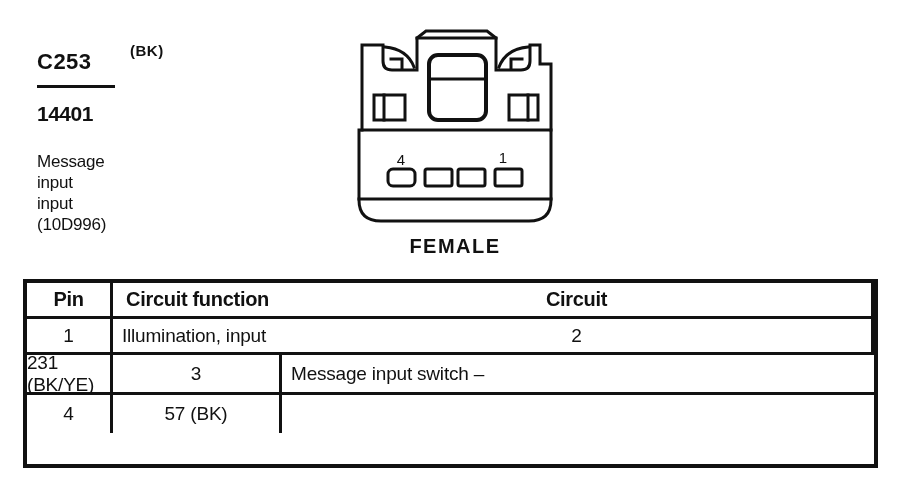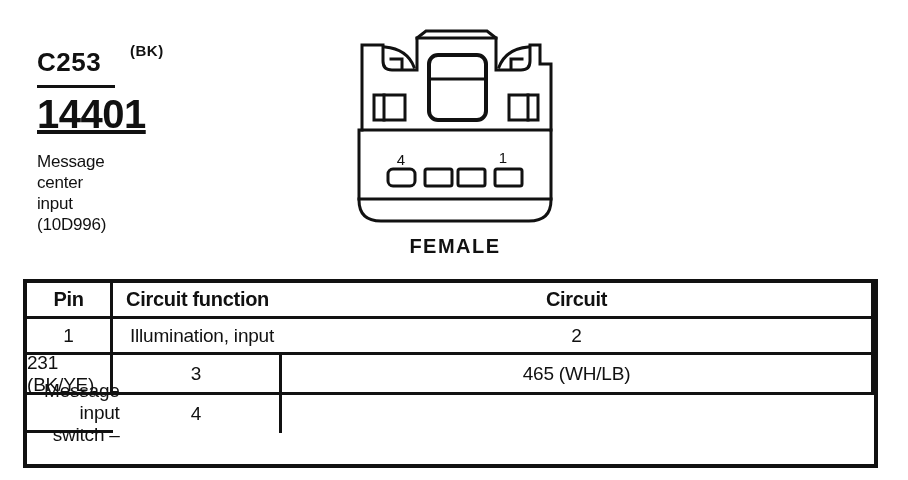--- a/index.html
+++ b/index.html
@@ -8,32 +8,32 @@
     width:908px;height:480px;position:relative;background:#ffffff;
     font-family:"Liberation Sans","DejaVu Sans",sans-serif;color:var(--ink);
     overflow:hidden;
   }
   .page{position:absolute;inset:0;background:#fff;}
 
   
   .hdr-block{position:absolute;left:0;top:0;}
   .connector-id{
     position:absolute;left:37px;top:48px;
-    font-size:26px;font-weight:bold;line-height:28px;letter-spacing:.5px;
+    font-size:22px;font-weight:bold;line-height:28px;letter-spacing:.5px;
   }
   .color-code{
     position:absolute;left:130px;top:42px;
     font-size:15px;font-weight:bold;letter-spacing:.5px;
   }
   .hdr-underline{
     position:absolute;left:37px;top:85px;width:78px;height:3px;background:var(--ink);
   }
   .part-number{
     position:absolute;left:37px;top:100px;
-    font-size:40px;font-weight:bold;line-height:28px;letter-spacing:-.5px;text-decoration:underline;
+    font-size:21px;font-weight:bold;line-height:28px;letter-spacing:-.5px;
   }
   .connector-desc{
     position:absolute;left:37px;top:151px;
     font-size:17px;line-height:21px;letter-spacing:-.2px;
   }
 
   
   .connector-svg{position:absolute;left:352px;top:25px;width:206px;height:240px;}
 
   
@@ -42,36 +42,36 @@
     box-sizing:border-box;border:4px solid var(--ink);
     display:grid;grid-template-columns:86px 169px 1fr;
     grid-template-rows:36px 36px 40px 38px 31px;background:#fff;
   }
   .cell{
     display:flex;align-items:center;justify-content:center;
     font-size:19px;letter-spacing:-.2px;
     border-bottom:3px solid var(--ink);box-sizing:border-box;
   }
   .cell.c1,.cell.c2{border-right:3px solid var(--ink);}
-  .cell.fn{justify-content:flex-start;padding-left:17px;text-align:right;}
+  .cell.fn{justify-content:flex-start;padding-left:9px;}
   .cell.hdr{font-weight:bold;font-size:20px;letter-spacing:-.3px;}
   .cell.lastrow{border-bottom:none;}
 </style>
 </head>
 <body>
 
 <div class="page">
 
   <div class="hdr-block">
     <div class="connector-id">C253</div>
     <div class="color-code">(BK)</div>
     <div class="hdr-underline"></div>
     <div class="part-number">14401</div>
     <div class="connector-desc">
-      <div>Message center</div>
+      <div>Message input</div>
       <div>input (10D996)</div>
     </div>
   </div>
 
   <svg class="connector-svg" viewBox="352 25 206 240" fill="none" stroke="#111" stroke-width="3" stroke-linecap="square">
 
     <path d="M362,130 L362,45 L383,45 L383,61 Q383,70 392,70 L417,70 L417,38 L426,31 L487,31 L496,38 L496,70 L521,70 Q530,70 530,61 L530,45 L540,45 L540,64 L551,64 L551,130"></path>
     <path d="M417,38 L496,38"></path>
 
     <path d="M385,47 Q407,49 414,67 M391,59 L402,59 L402,68"></path>
@@ -105,19 +105,19 @@
     <div class="cell c3 hdr">Circuit function</div>
     <div class="cell c2 hdr">Circuit</div>
 
     <div class="cell c1">1</div>
     <div class="cell c3 fn">Illumination, input</div>
 
     <div class="cell c1">2</div>
     <div class="cell c2">231 (BK/YE)</div>
 
     <div class="cell c1">3</div>
-    <div class="cell c2">465 (WH/LB)</div>
     <div class="cell c3 fn">Message input switch –</div>
 
     <div class="cell c1 lastrow">4</div>
+    <div class="cell c2 lastrow">57 (BK)</div>
   </div>
 
 </div>
 
 </body></html>

